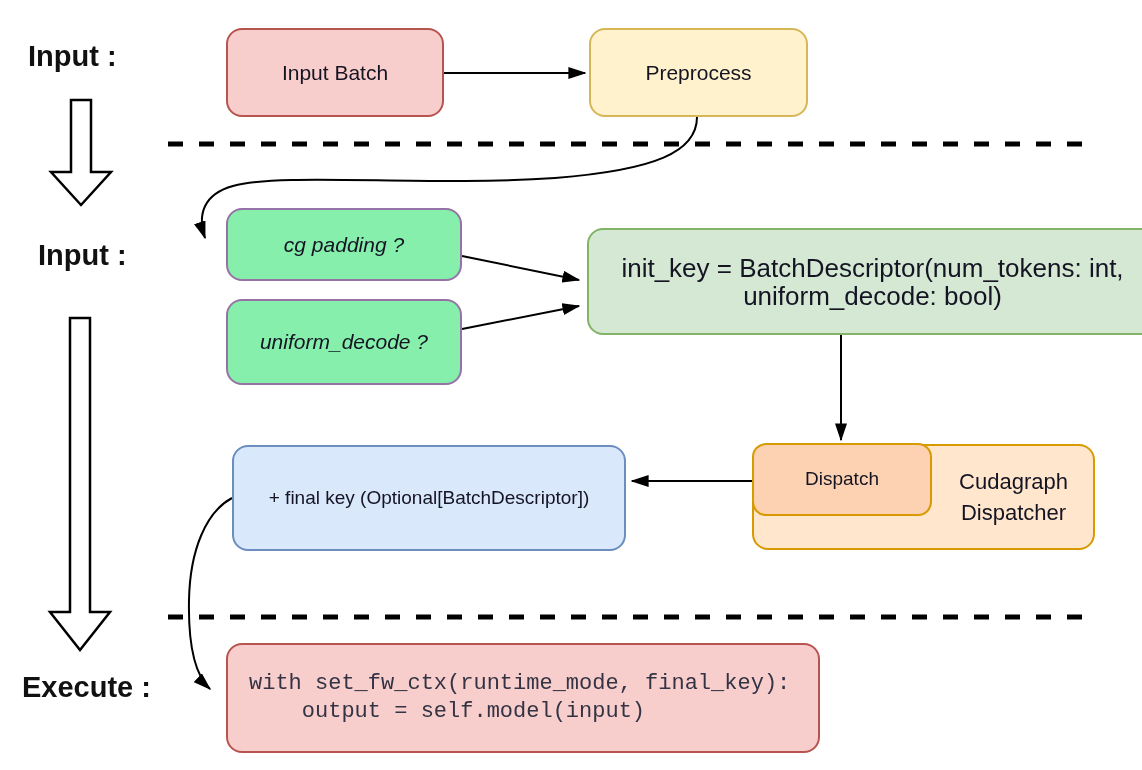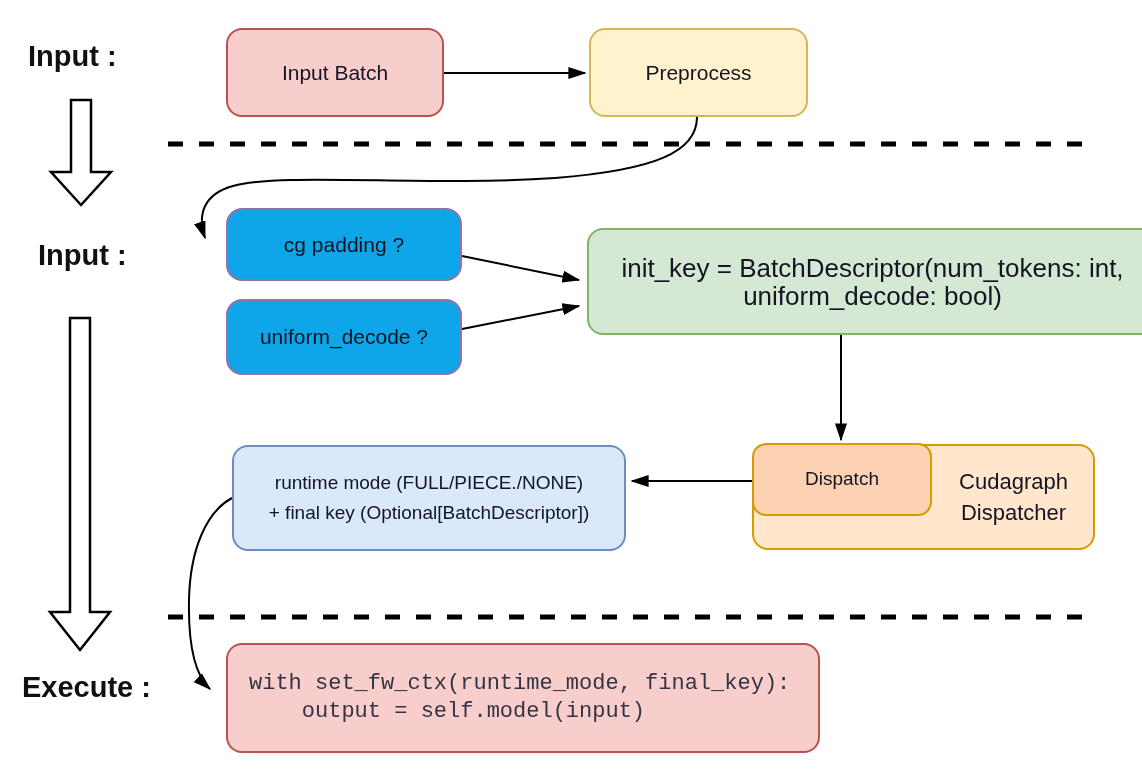--- a/index.html
+++ b/index.html
@@ -20,38 +20,38 @@
     display:flex;
     align-items:center;
     justify-content:center;
     text-align:center;
     z-index:1;
     line-height:1.3;
   }
   .box .lines{display:flex;flex-direction:column;}
   .red   {background:#f8cecc;border-color:#b85450;}
   .yellow{background:#fff2cc;border-color:#d6b656;}
-  .purple{background:#0ea5e9;border-color:#9673a6;}
+  .purple{background:#86efac;border-color:#9673a6;font-style:italic;}
   .green {background:#d5e8d4;border-color:#82b366;}
   .blue  {background:#dae8fc;border-color:#6c8ebf;}
   .orange{background:#ffe6cc;border-color:#d79b00;}
   .peach {background:#fcd2b2;border-color:#d79b00;}
 
   .stage-label{
     position:absolute;
     font-weight:bold;
     font-size:29px;
     color:#111111;
     z-index:1;
     white-space:nowrap;
   }
   #node-input-batch  {left:226px;top:28px; width:218px;height:89px; font-size:21px;align-items:center;}
   #node-preprocess   {left:589px;top:28px; width:219px;height:89px; font-size:21px;}
   #node-cg-padding   {left:226px;top:208px;width:236px;height:73px; font-size:21px;}
-  #node-uniform      {left:226px;top:299px;width:236px;height:76px; font-size:21px;}
+  #node-uniform      {left:226px;top:299px;width:236px;height:86px; font-size:21px;}
   #node-init-key     {left:587px;top:228px;width:571px;height:107px;font-size:26px;line-height:28px;}
   #node-runtime-mode {left:232px;top:445px;width:394px;height:106px;font-size:19px;line-height:30px;}
   #node-dispatcher   {left:752px;top:444px;width:343px;height:106px;}
   #node-dispatch     {left:752px;top:443px;width:180px;height:73px; font-size:19px;border-radius:14px;}
   #dispatcher-title  {
     position:absolute;left:932px;top:444px;width:163px;height:106px;
     display:flex;flex-direction:column;align-items:center;justify-content:center;
     font-size:22px;line-height:31px;z-index:2;
   }
   #node-exec-code{
@@ -117,21 +117,20 @@
 
   <div class="box green" id="node-init-key">
     <div class="lines">
       <span>init_key = BatchDescriptor(num_tokens: int,</span>
       <span>uniform_decode: bool)</span>
     </div>
   </div>
 
   <div class="box blue" id="node-runtime-mode">
     <div class="lines">
-      <span>runtime mode (FULL/PIECE./NONE)</span>
       <span>+ final key (Optional[BatchDescriptor])</span>
     </div>
   </div>
 
   <div class="box orange" id="node-dispatcher"></div>
   <div id="dispatcher-title">
     <span>Cudagraph</span>
     <span>Dispatcher</span>
   </div>
   <div class="box peach" id="node-dispatch">

